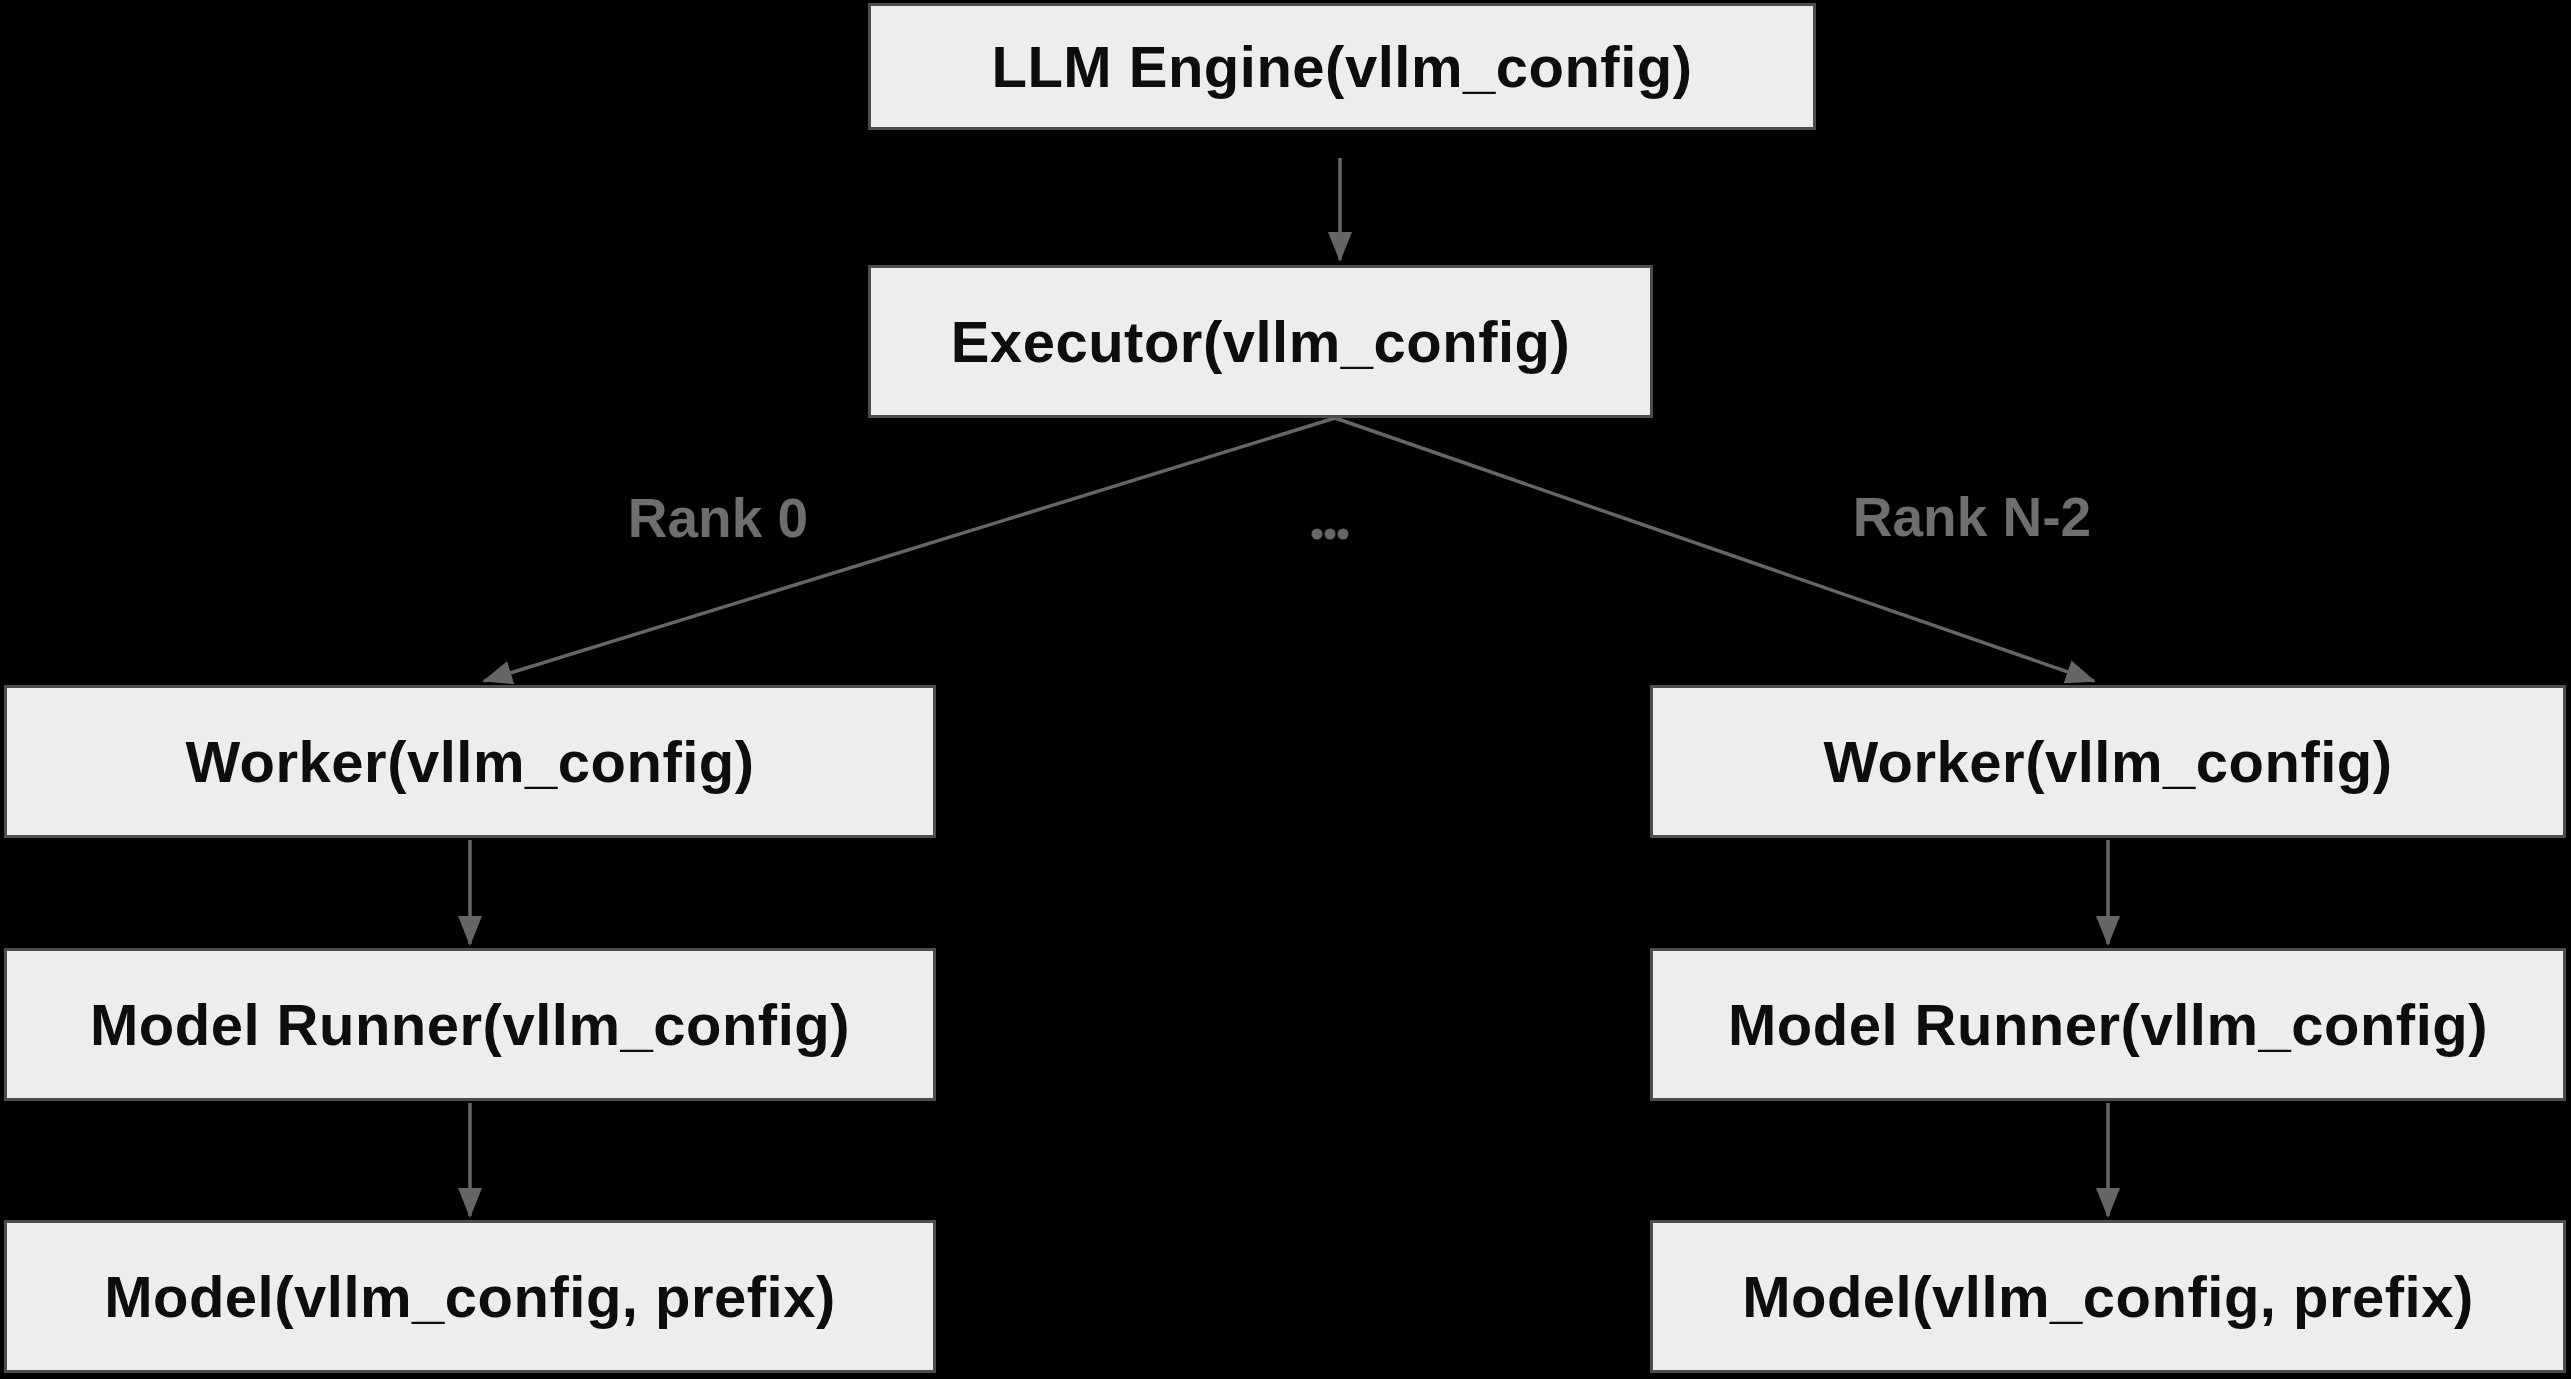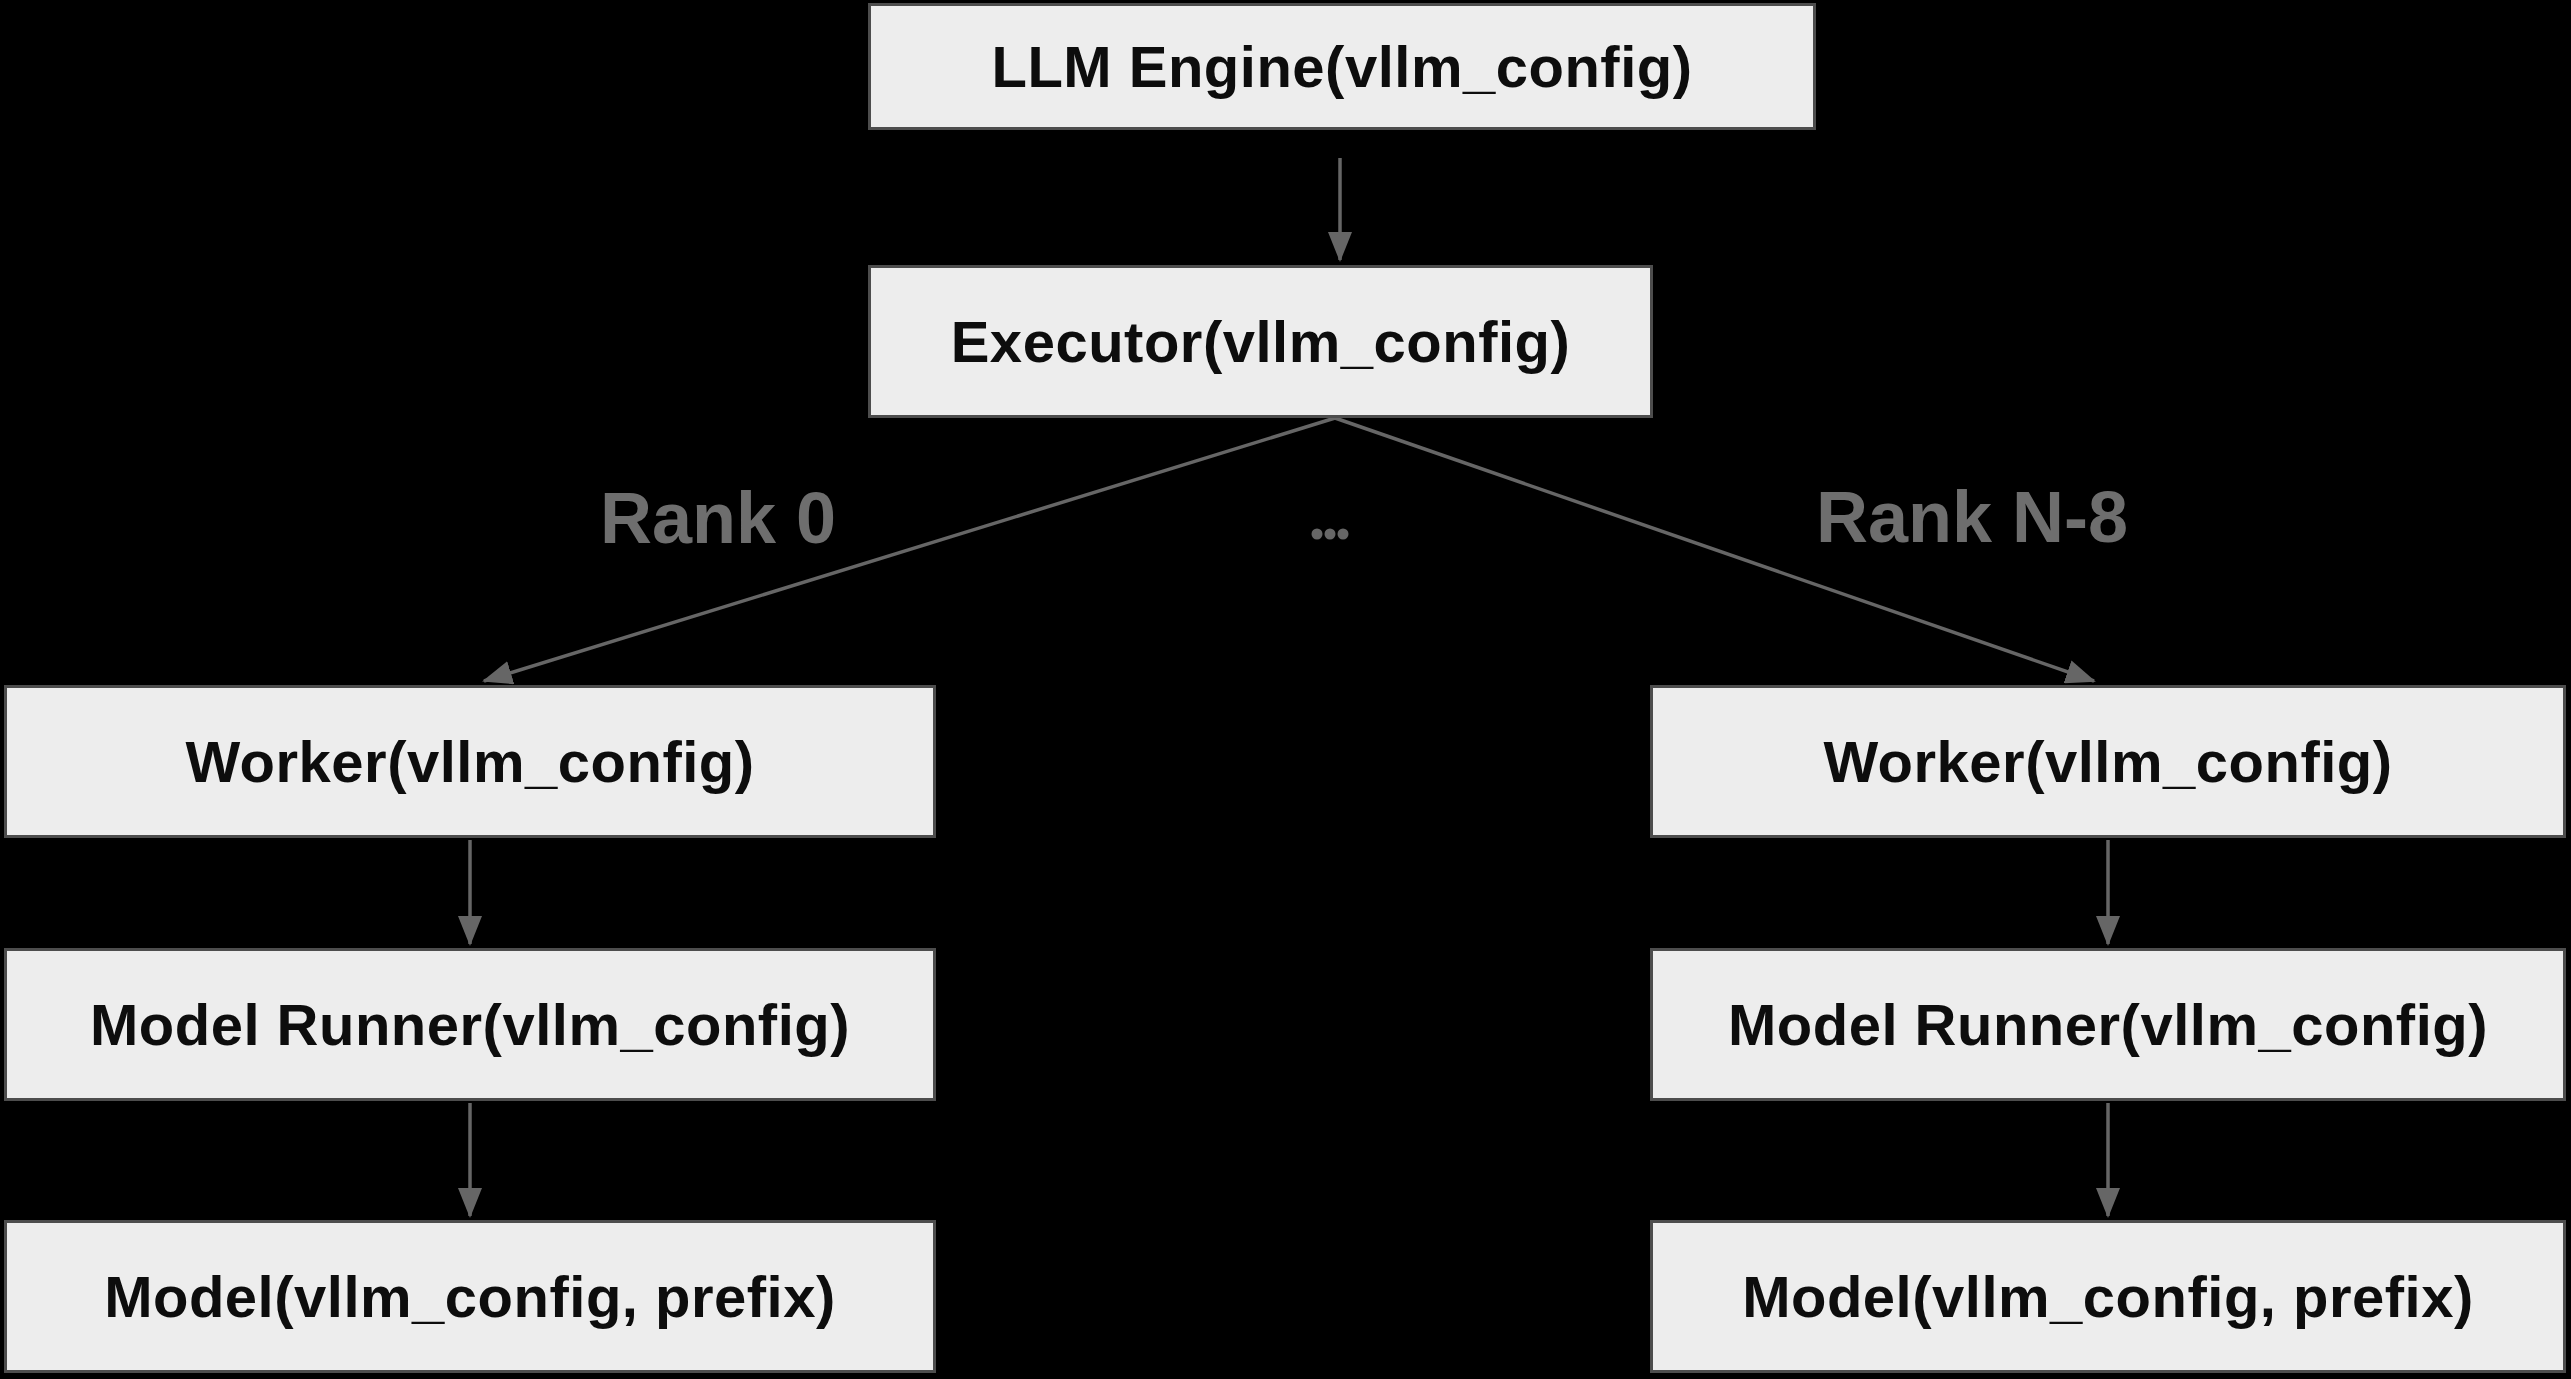--- a/index.html
+++ b/index.html
@@ -38,21 +38,21 @@
   .node.model-left      { left: 4px;    top: 1220px; width: 932px; height: 153px; }
   
   .node.worker-right    { left: 1650px; top: 685px;  width: 916px; height: 153px; }
   .node.runner-right    { left: 1650px; top: 948px;  width: 916px; height: 153px; }
   .node.model-right     { left: 1650px; top: 1220px; width: 916px; height: 153px; }
 
   .edge-label {
     position: absolute;
     transform: translate(-50%, -50%);
     color: #6e6e6e;
-    font-size: 72px;
+    font-size: 55px;
     font-weight: 600;
     white-space: nowrap;
   }
   .edge-label.rank0  { left: 718px;  top: 518px; }
   .edge-label.rankn  { left: 1972px; top: 517px; }
 
   #edges {
     position: absolute;
     left: 0; top: 0;
     width: 2571px;
@@ -89,21 +89,21 @@
     <line x1="2108" y1="1103" x2="2108" y2="1216" marker-end="url(#arrowhead)"></line>
 
     <g role="img" aria-label="…">
       <circle class="dot" cx="1317" cy="534" r="5.5"></circle>
       <circle class="dot" cx="1330" cy="534" r="5.5"></circle>
       <circle class="dot" cx="1343" cy="534" r="5.5"></circle>
     </g>
   </svg>
 
   <div class="edge-label rank0">Rank 0</div>
-  <div class="edge-label rankn">Rank N-8</div>
+  <div class="edge-label rankn">Rank N-2</div>
 
   <div class="node llm-engine">
     <span>LLM Engine(vllm_config)</span>
   </div>
 
   <div class="node executor">
     <span>Executor(vllm_config)</span>
   </div>
 
   <div class="node worker-left">

